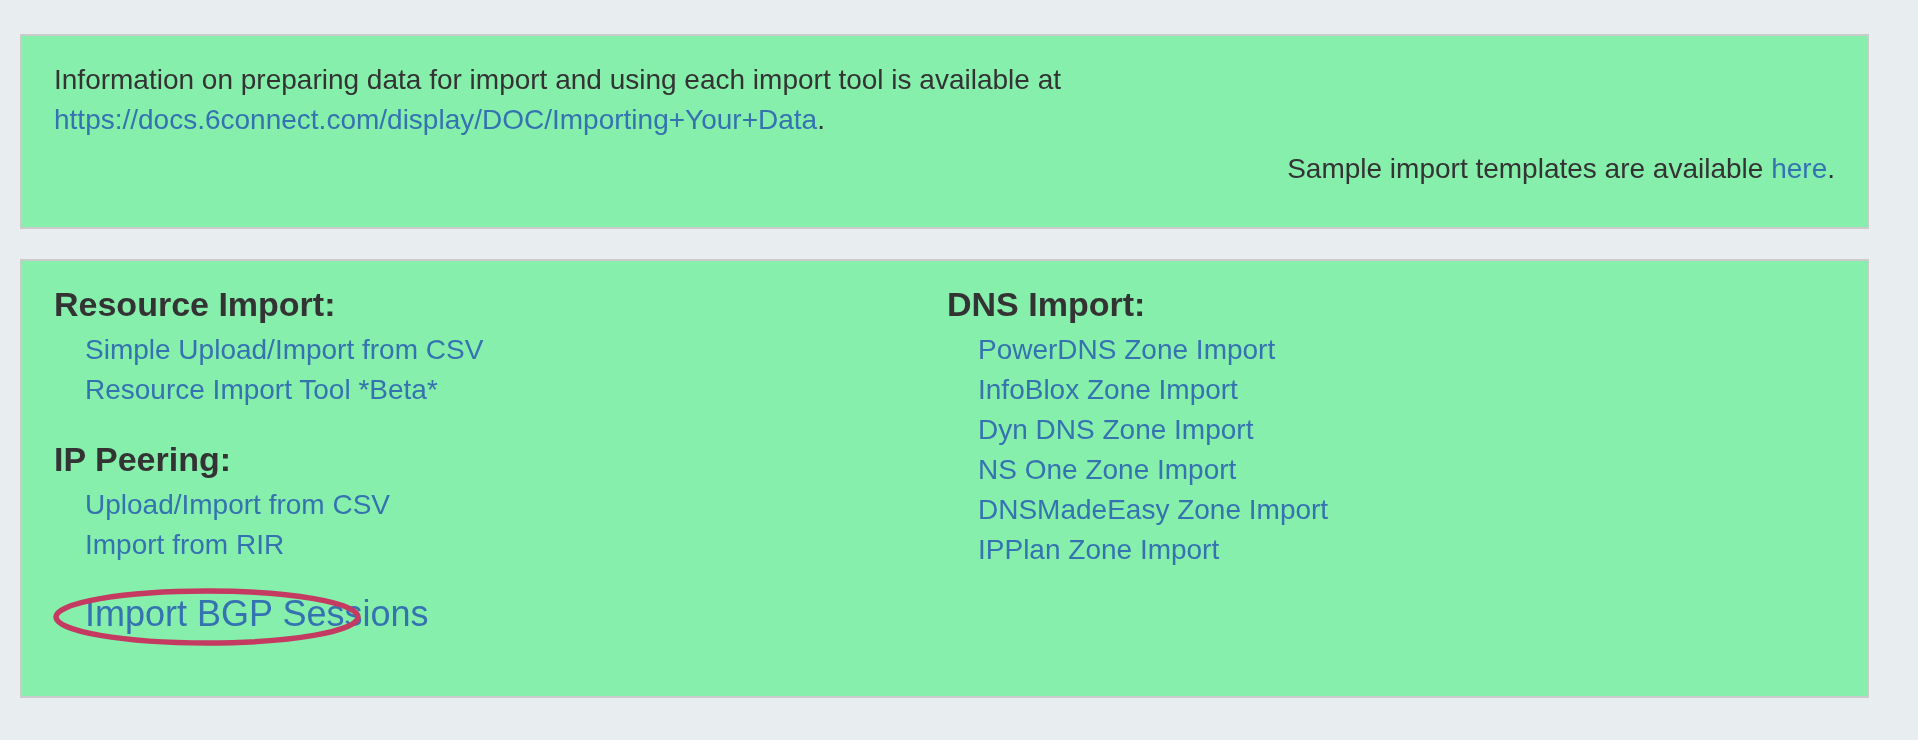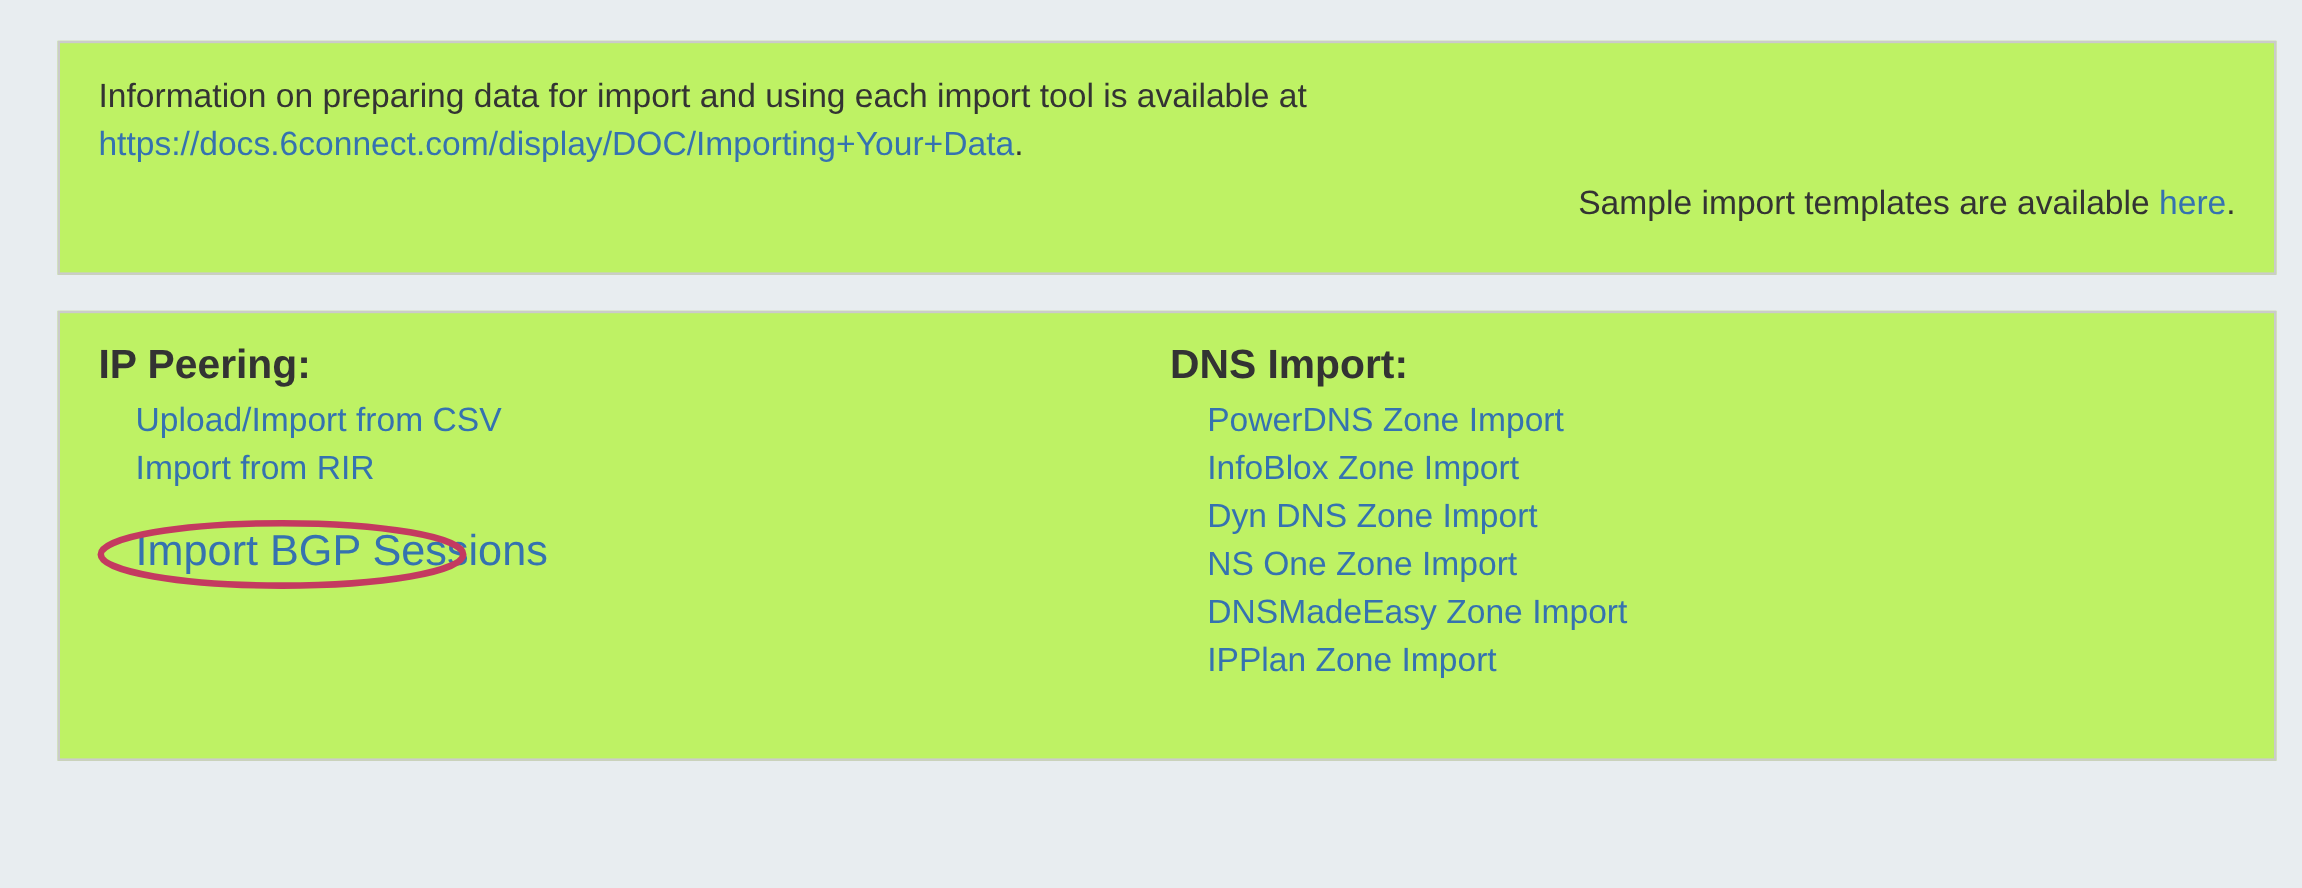--- a/index.html
+++ b/index.html
@@ -7,23 +7,23 @@
     margin: 0;
     padding: 0;
     width: 1918px;
     height: 740px;
     background: #e8edf0;
     font-family: "Liberation Sans", "DejaVu Sans", sans-serif;
     color: #333333;
     overflow: hidden;
   }
   .panel {
-    background: #bef264;
+    background: #86efac;
     border: 2px solid #cbcbcb;
-    margin-left: 48px;
+    margin-left: 20px;
     width: 1849px;
   }
   .panel.info {
     margin-top: 34px;
     padding: 24px 32px 38px 32px;
   }
   .panel.imports {
     margin-top: 30px;
     padding: 20px 32px 62px 32px;
   }
@@ -82,20 +82,27 @@
 <div class="panel info">
   <p class="info-line"><span>Information on preparing data for import and using each import tool is available at </span><a class="link">https://docs.6connect.com/display/DOC/Importing+Your+Data</a><span>.</span></p>
   <p class="info-line"><span>Sample import templates are available </span><a class="link">here</a><span>.</span></p>
 </div>
 
 <div class="panel imports">
   <div class="columns">
 
     <div class="column-left">
 
+      <div class="section">
+        <h3 class="section-title">Resource Import:</h3>
+        <div class="section-links">
+          <a class="link">Simple Upload/Import from CSV</a>
+          <a class="link">Resource Import Tool *Beta*</a>
+        </div>
+      </div>
 
       <div class="section gap1">
         <h3 class="section-title">IP Peering:</h3>
         <div class="section-links">
           <a class="link">Upload/Import from CSV</a>
           <a class="link">Import from RIR</a>
         </div>
       </div>
 
       <div class="section gap2">

